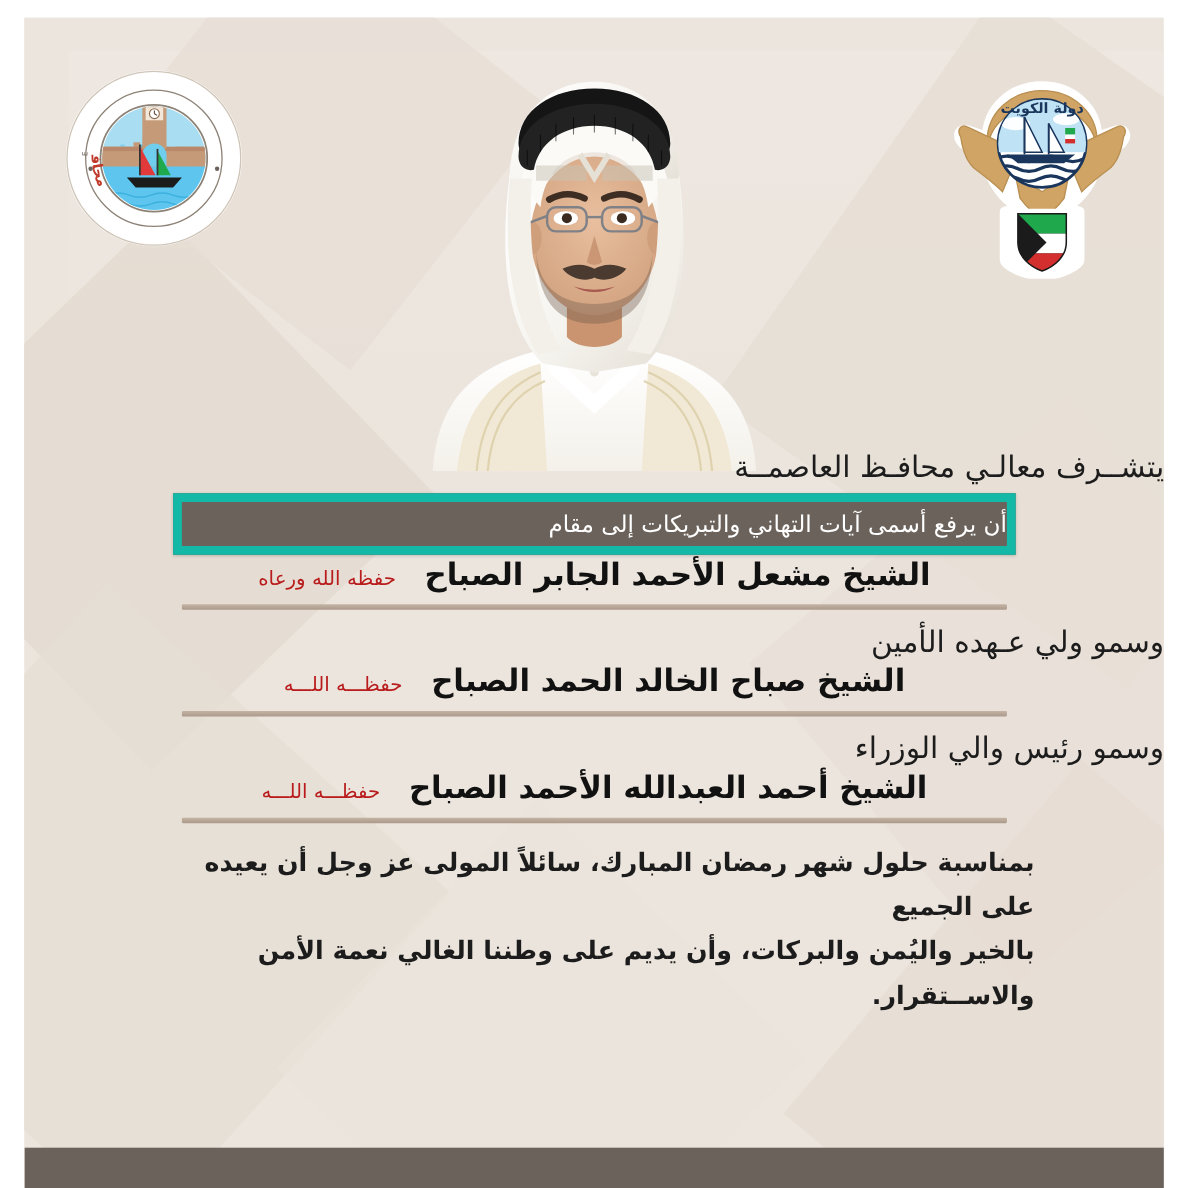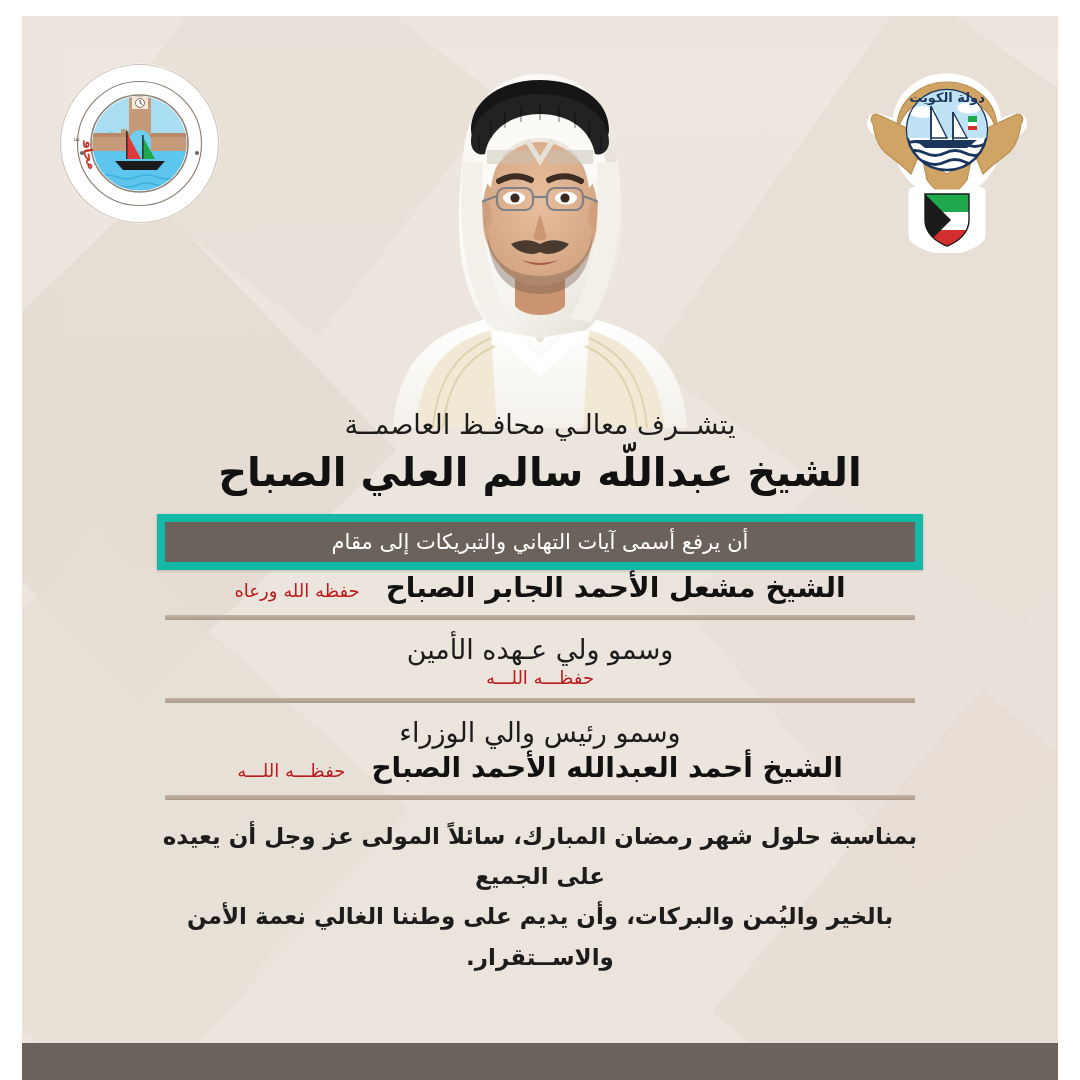--- a/index.html
+++ b/index.html
@@ -50,21 +50,20 @@
 
   
   .portrait{
     position:absolute;left:50%;top:22px;transform:translateX(-50%);
     width:330px;height:390px;
   }
 
   
   .content{
     position:absolute;left:0;right:0;top:392px;
-    text-align:center;
     direction:rtl;
   }
   .line-intro{
     font-size:27px;font-weight:400;color:#1c1c1c;
     letter-spacing:2px;line-height:1.25;
     margin:0 0 6px 0;
   }
   .name-gov{
     font-size:40px;font-weight:bold;color:#111111;
     line-height:1.2;margin:0 0 18px 0;letter-spacing:0px;
@@ -374,35 +373,35 @@
           <path d="M200,74 L200,90"></path>
             <path d="M214,84 L214,100"></path>
           <path d="M226,98 L226,112"></path>
         </g>
       </svg>
     </div>
 
     <div class="content">
 
       <div class="line-intro">يتشــرف معالـي محافـظ العاصمــة</div>
-      <div class="name-gov">الشيخ عبداللّه سالم العلي الصباح</div>
 
       <div class="banner">أن يرفع أسمى آيات التهاني والتبريكات إلى مقام</div>
 
       <div class="section">
         <div class="sec-name-row">
           <span class="sec-name">الشيخ مشعل الأحمد الجابر الصباح</span>
           <span class="sec-dua">حفظه الله ورعاه</span>
         </div>
       </div>
       <div class="divider"></div>
 
       <div class="section">
         <div class="sec-title">وسمو ولي عـهده الأمين</div>
         <div class="sec-name-row">
+          <span class="sec-name">الشيخ صباح الخالد الحمد الصباح</span>
           <span class="sec-dua">حفظـــه اللـــه</span>
         </div>
       </div>
       <div class="divider"></div>
 
       <div class="section">
         <div class="sec-title">وسمو رئيس والي الوزراء</div>
         <div class="sec-name-row">
           <span class="sec-name">الشيخ أحمد العبدالله الأحمد الصباح</span>
           <span class="sec-dua">حفظـــه اللـــه</span>

